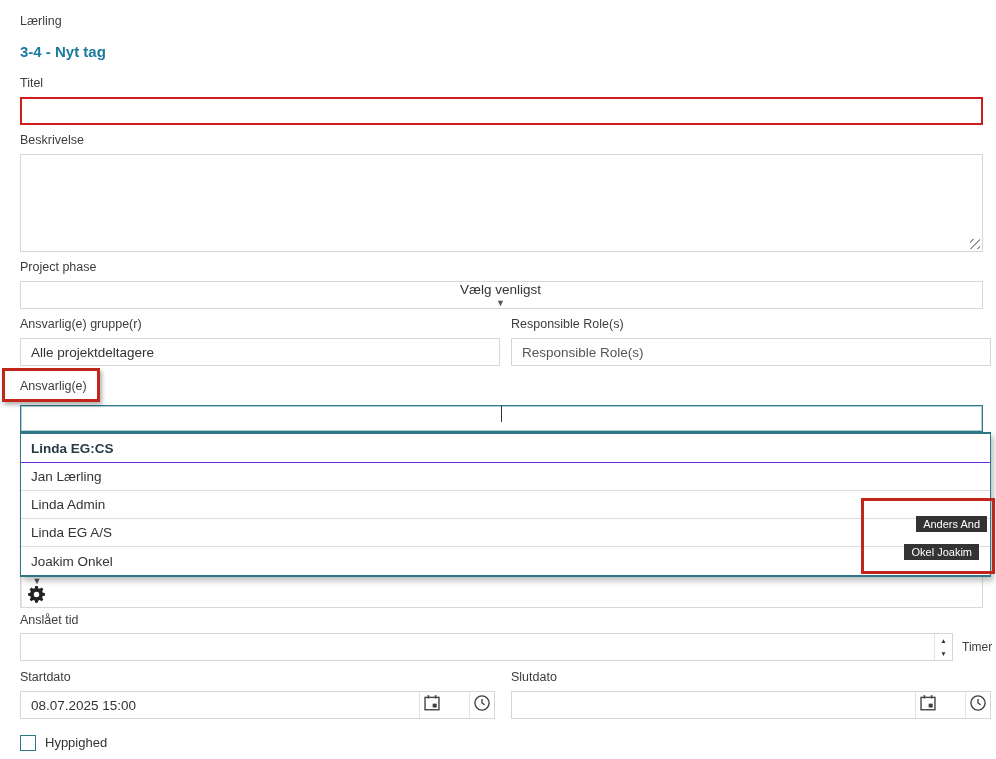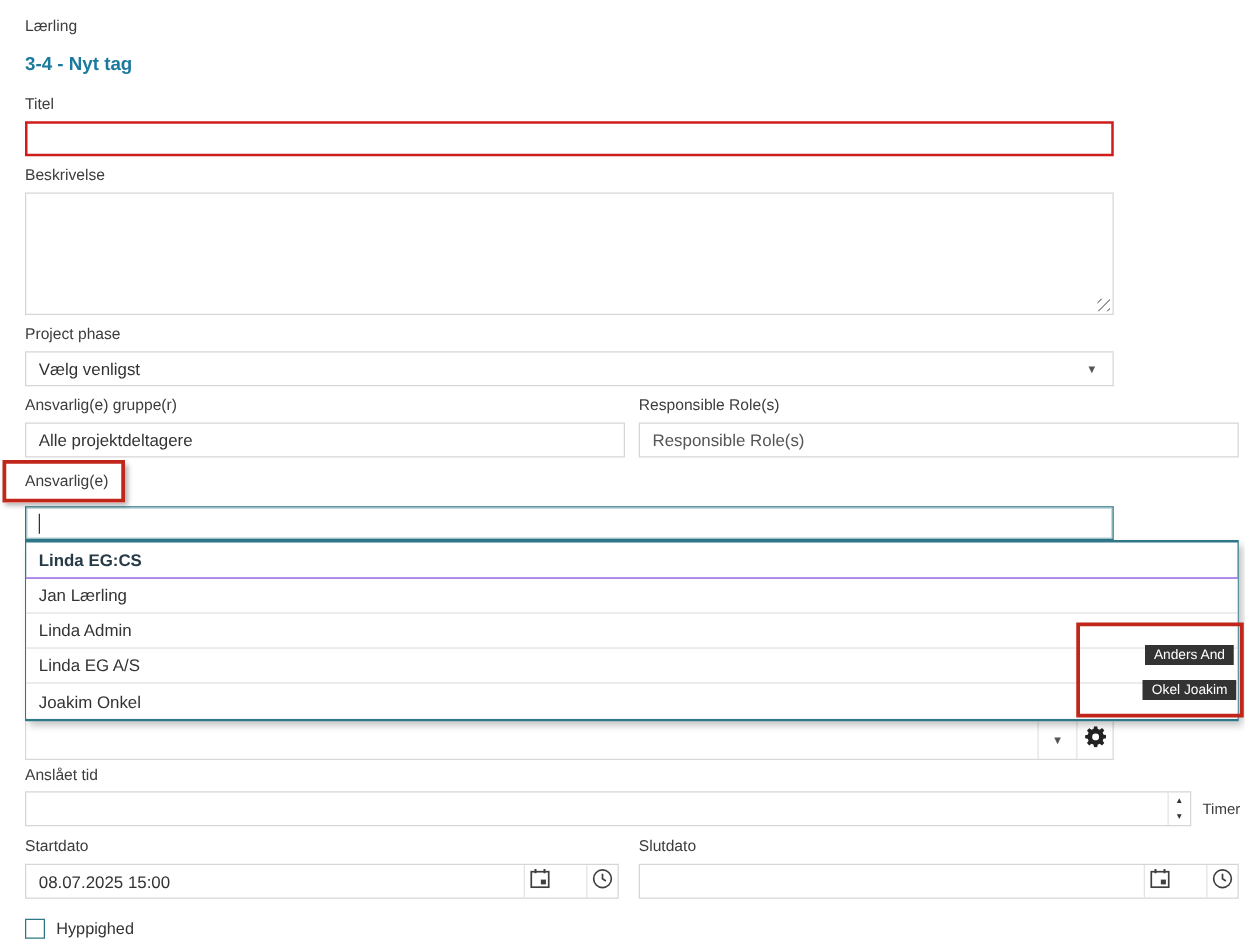--- a/index.html
+++ b/index.html
@@ -3,21 +3,21 @@
 <meta charset="utf-8">
 <style>
   * { box-sizing: border-box; }
   html,body { margin:0; padding:0; background:#fff; }
   body { font-family:"Liberation Sans", sans-serif; color:#3f3f3f; }
   .page { position:relative; width:996px; height:759px; padding:14px 0 0 20px; overflow:hidden; }
 
   .label { font-size:12.5px; color:#3d3d3d; margin:0 0 7px 0; line-height:14px; }
   .heading { color:#1b7a9d; font-weight:bold; font-size:15px; margin:15px 0 16px 0; }
 
-  .w-full { width:871px; }
+  .w-full { width:963px;flex-direction:column; }
   .input { height:28px; border:1px solid #d6d6d6; background:#fff; display:flex;
            align-items:center; padding:0 10px; font-size:13.5px; color:#333; }
   .input-error { border:2px solid #cf1d1d; }
   .input-focus { border:1px solid #2d7788; box-shadow:0 0 0 1px rgba(45,119,136,.35) inset; height:27px; }
   .placeholder span { color:#555; }
 
   .textarea { position:relative; height:98px; border:1px solid #d6d6d6; background:#fff; margin-bottom:8px; }
   .resize-handle { position:absolute; right:2px; bottom:2px; width:10px; height:10px;
     background:repeating-linear-gradient(135deg, transparent 0 2px, #9a9a9a 2px 3px, transparent 3px 5px); }
 
@@ -42,21 +42,21 @@
               background:#fff; box-shadow:3px 4px 6px rgba(0,0,0,.25); }
   .dd-header { height:29px; display:flex; align-items:center; padding:0 10px; font-size:13.5px;
                font-weight:bold; color:#263b46; border-bottom:1px solid #6d28d9; }
   .dd-item { height:28px; display:flex; align-items:center; padding:0 10px; font-size:13.5px;
              color:#333; border-bottom:1px solid #dcdcdc; background:#fff; }
   .dd-item:last-child { border-bottom:none; }
 
   .tooltip { position:absolute; background:#333; color:#fff; font-size:11px; line-height:16px;
              padding:0 7px; white-space:nowrap; }
   .tt-1 { top:84px; right:4px; }
-  .tt-2 { top:112px; right:2px; }
+  .tt-2 { top:112px; right:12px; }
   .ann-tooltips { right:-4px; top:66px; width:134px; height:76px; }
 
   .multiselect { height:31px; border:1px solid #d9d9d9; border-top:none; display:flex; align-items:stretch; }
   .ms-empty { flex:1; }
   .ms-btn { width:31px; border-left:1px solid #e3e3e3; display:flex; align-items:center; justify-content:center; }
   .ms-gear { width:29px; border-left:1px solid #e3e3e3; display:flex; align-items:center; justify-content:center; }
 
   .mt-tid { margin-top:4px; }
   .row-flex { display:flex; align-items:center; margin-bottom:9px; }
   .numeric { width:933px; height:28px; border:1px solid #d6d6d6; display:flex; align-items:stretch; }

